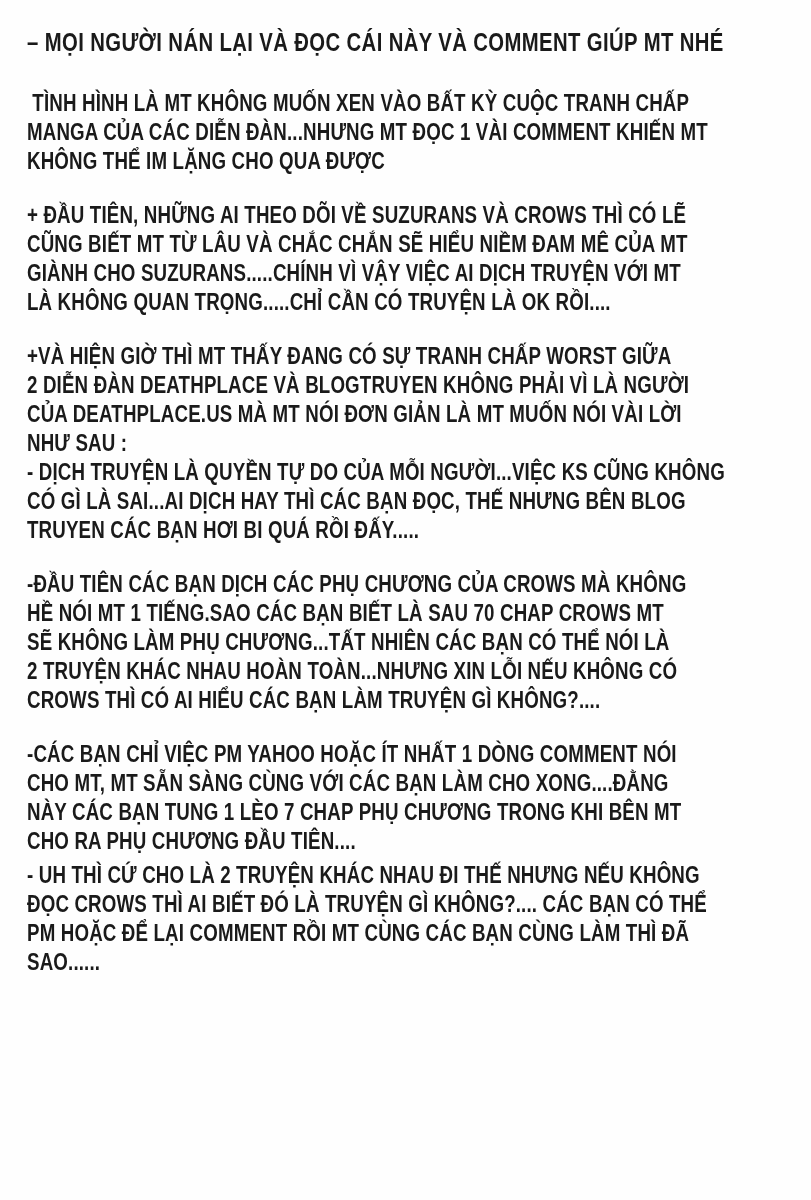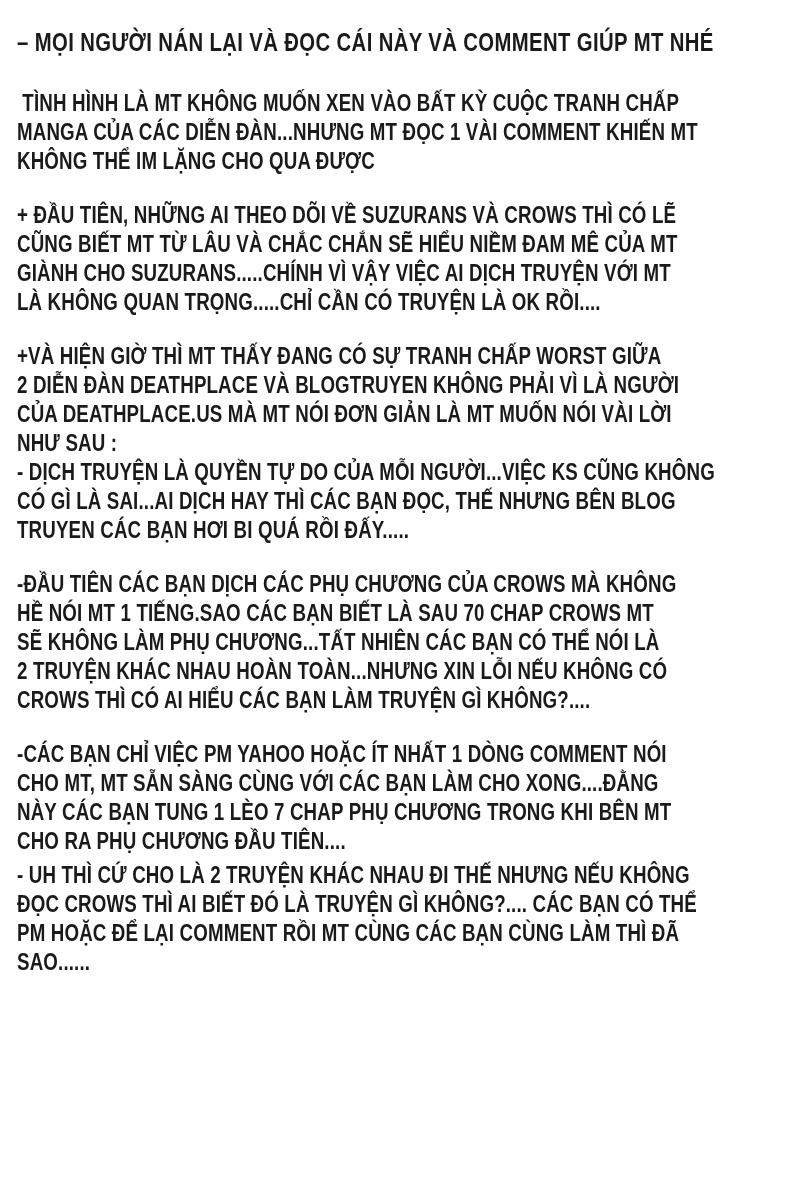--- a/index.html
+++ b/index.html
@@ -11,21 +11,21 @@
     height: 1200px;
     background: #fefefe;
     overflow: hidden;
     font-family: "Liberation Sans", "DejaVu Sans", sans-serif;
   }
   .page {
     position: relative;
     width: 811px;
     height: 1200px;
     background: #fefefe;
-    padding: 26px 0 0 17px;
+    padding: 26px 0 0 27px;
     box-sizing: border-box;
     color: #1a1a1a;
   }
   
   .note-title {
     font-size: 26px;
     font-weight: 700;
     line-height: 32px;
     letter-spacing: 0.5px;
     white-space: pre-wrap;

